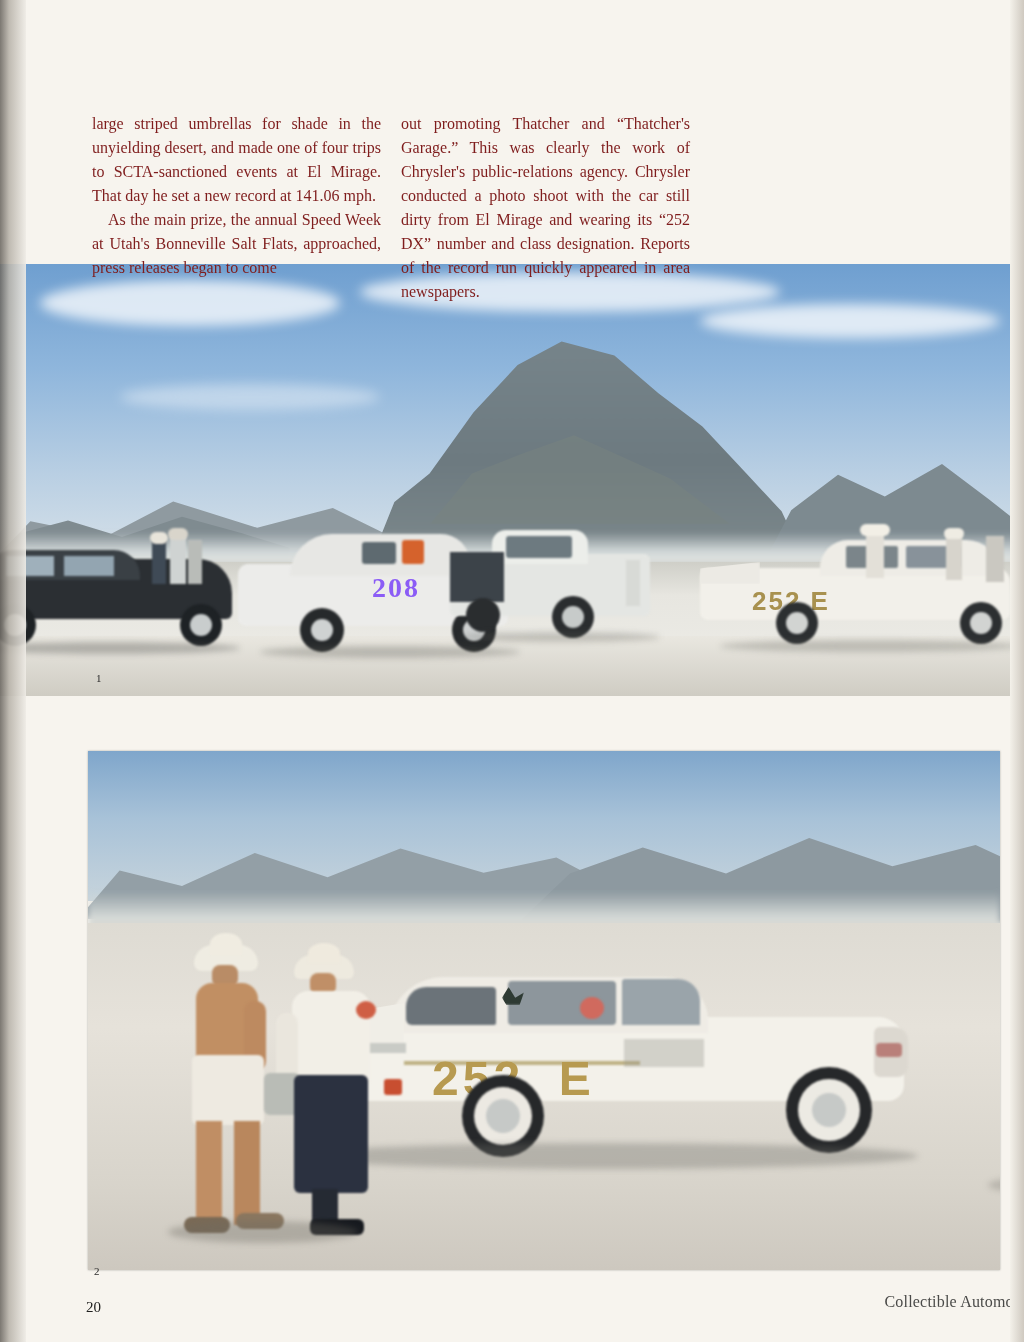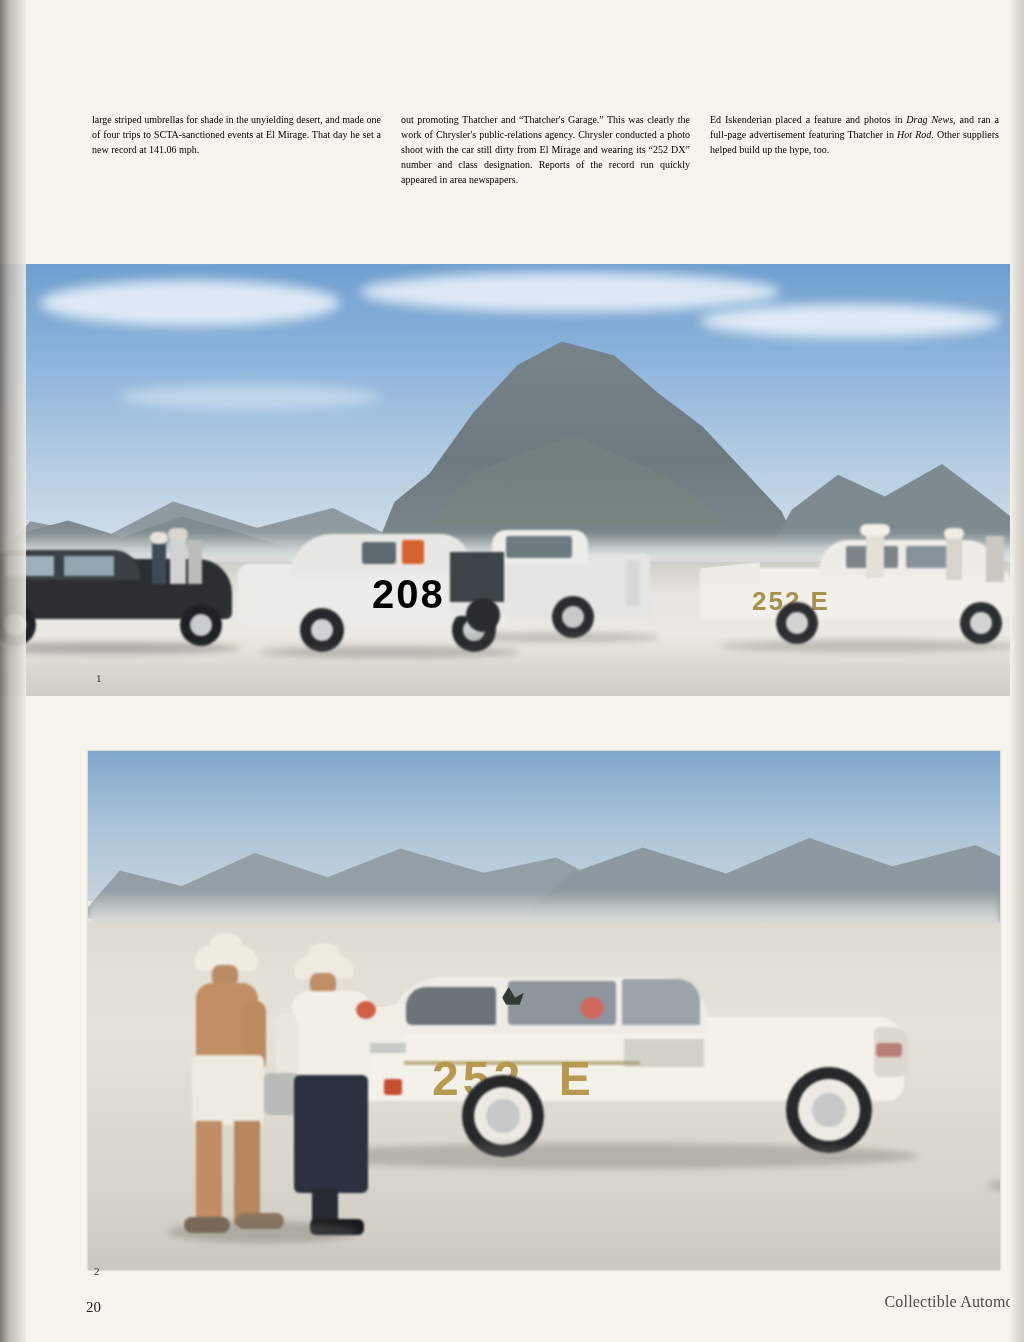--- a/index.html
+++ b/index.html
@@ -45,23 +45,23 @@
     position: absolute;
     left: 92px;
     top: 112px;
     width: 908px;
     display: flex;
     gap: 20px;
     z-index: 20;
   }
   .col {
     width: 289px;
-    font-size: 10px;
-    line-height: 15px;
-    color: #000000;
+    font-size: 16px;
+    line-height: 24px;
+    color: #7f1d1d;
     text-align: justify;
     hyphens: auto;
   }
   .col p { margin: 0; }
   .col p + p { text-indent: 16px; }
   .col i { font-style: italic; }
 
   
   .photo1 {
     position: absolute;
@@ -143,30 +143,28 @@
 </style>
 </head>
 <body>
 
 <div class="page">
 
   <div class="columns">
 
     <div class="col">
       <p>large striped umbrellas for shade in the unyielding desert, and made one of four trips to SCTA-sanctioned events at El Mirage. That day he set a new record at 141.06 mph.</p>
+      <p>As the main prize, the annual Speed Week at Utah's Bonneville Salt Flats, approached, press releases began to come</p>
     </div>
 
     <div class="col">
       <p>out promoting Thatcher and “Thatcher's Garage.” This was clearly the work of Chrysler's public-relations agency. Chrysler conducted a photo shoot with the car still dirty from El Mirage and wearing its “252 DX” number and class designation. Reports of the record run quickly appeared in area newspapers.</p>
     </div>
 
     <div class="col">
-      <p>
-        <span>Ed Iskenderian placed a feature and photos in </span><i>Drag News</i><span>, and ran a full-page advertisement featuring Thatcher in </span><i>Hot Rod</i><span>. Other suppliers helped build up the hype, too.</span>
-      </p>
     </div>
 
   </div>
 
   <div class="photo1">
 
     <div class="sky shape" style="height:300px;"></div>
     <div class="cloud" style="left:40px; top:16px; width:300px; height:46px;"></div>
     <div class="cloud" style="left:360px; top:8px; width:420px; height:40px;"></div>
     <div class="cloud" style="left:700px; top:40px; width:300px; height:34px;"></div>
@@ -197,21 +195,21 @@
     <div class="shape soft" style="left:152px; top:276px; width:14px; height:44px; background:#3f4a56;"></div>
     <div class="shape soft" style="left:150px; top:268px; width:18px; height:12px; background:#e8e4da; border-radius:8px;"></div>
     <div class="shape soft" style="left:170px; top:272px; width:16px; height:48px; background:#cfd3d2;"></div>
     <div class="shape soft" style="left:168px; top:264px; width:20px; height:12px; background:#d9d5cb; border-radius:8px;"></div>
     <div class="shape soft" style="left:188px; top:276px; width:14px; height:44px; background:#b9bcb8;"></div>
 
     <div class="shape soft" style="left:238px; top:300px; width:270px; height:62px; background:#ececea; border-radius:10px 24px 8px 8px;"></div>
     <div class="shape soft" style="left:290px; top:270px; width:180px; height:42px; background:#e7e7e4; border-radius:60px 42px 0 0;"></div>
     <div class="shape soft" style="left:362px; top:278px; width:34px; height:22px; background:#5e6a70; border-radius:3px;"></div>
     <div class="shape soft" style="left:402px; top:276px; width:22px; height:24px; background:#d5622c; border-radius:3px;"></div>
-    <div class="numtext" style="left:372px; top:308px; font-size:40px; color:#000000;">208</div>
+    <div class="numtext" style="left:372px; top:308px; font-size:28px; color:#8b5cf6;font-family:Liberation Serif, serif;">208</div>
     <div class="shape soft" style="left:300px; top:344px; width:44px; height:44px; background:#26292b; border-radius:50%;"></div>
     <div class="shape soft" style="left:311px; top:355px; width:22px; height:22px; background:#cfd2d2; border-radius:50%;"></div>
     <div class="shape soft" style="left:452px; top:344px; width:44px; height:44px; background:#26292b; border-radius:50%;"></div>
     <div class="shape soft" style="left:463px; top:355px; width:22px; height:22px; background:#cfd2d2; border-radius:50%;"></div>
 
     <div class="shape soft" style="left:450px; top:290px; width:200px; height:62px; background:#e4e6e3; border-radius:6px;"></div>
     <div class="shape soft" style="left:492px; top:266px; width:96px; height:34px; background:#eceeea; border-radius:14px 14px 0 0;"></div>
     <div class="shape soft" style="left:506px; top:272px; width:66px; height:22px; background:#6d7a80; border-radius:3px;"></div>
     <div class="shape soft" style="left:450px; top:288px; width:54px; height:50px; background:#3c4349;"></div>
     <div class="shape soft" style="left:552px; top:332px; width:42px; height:42px; background:#2a2d2f; border-radius:50%;"></div>

